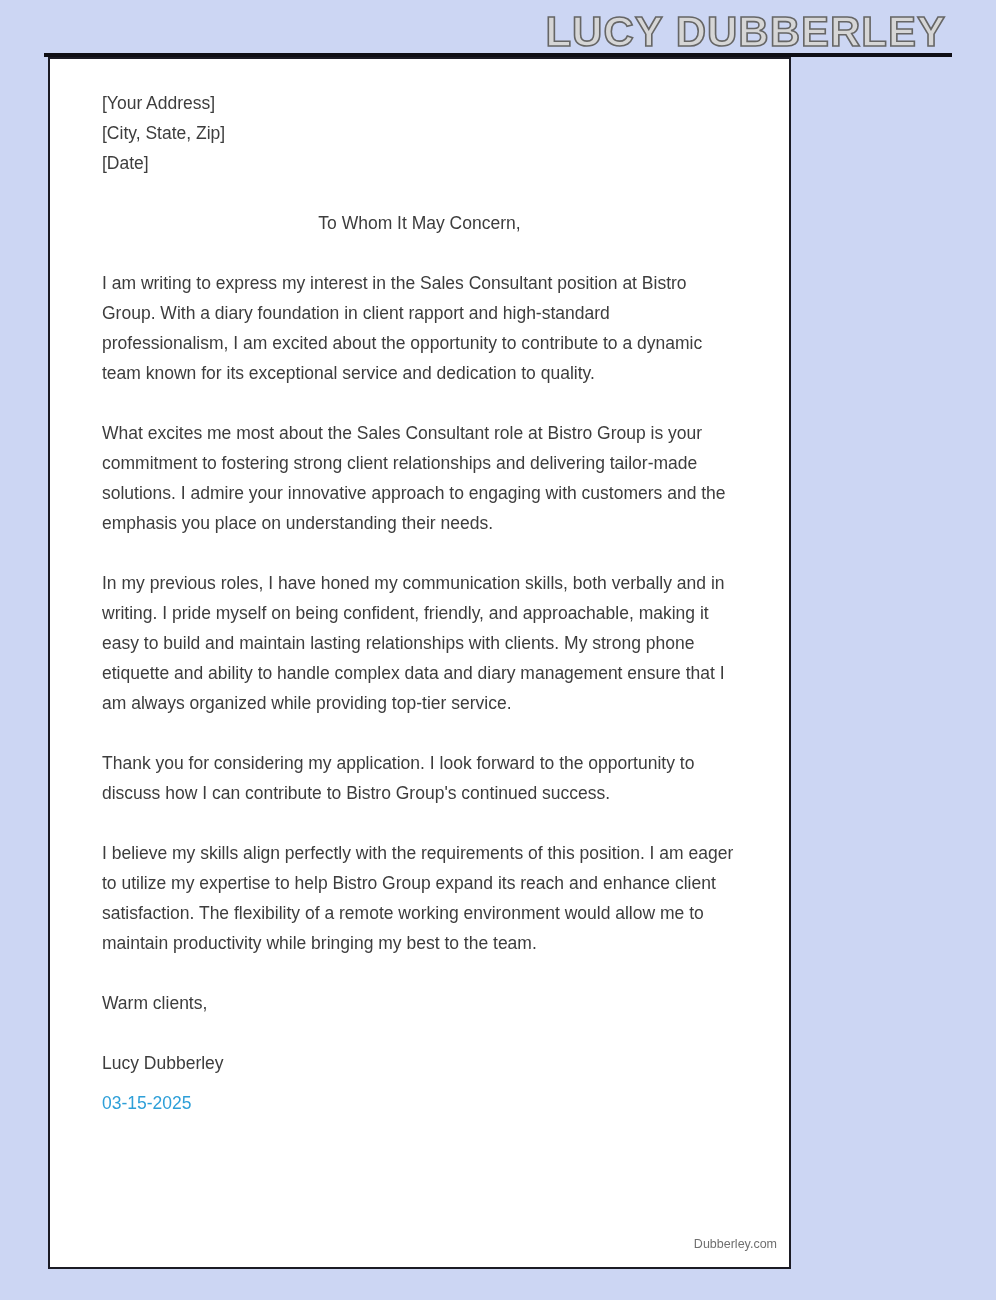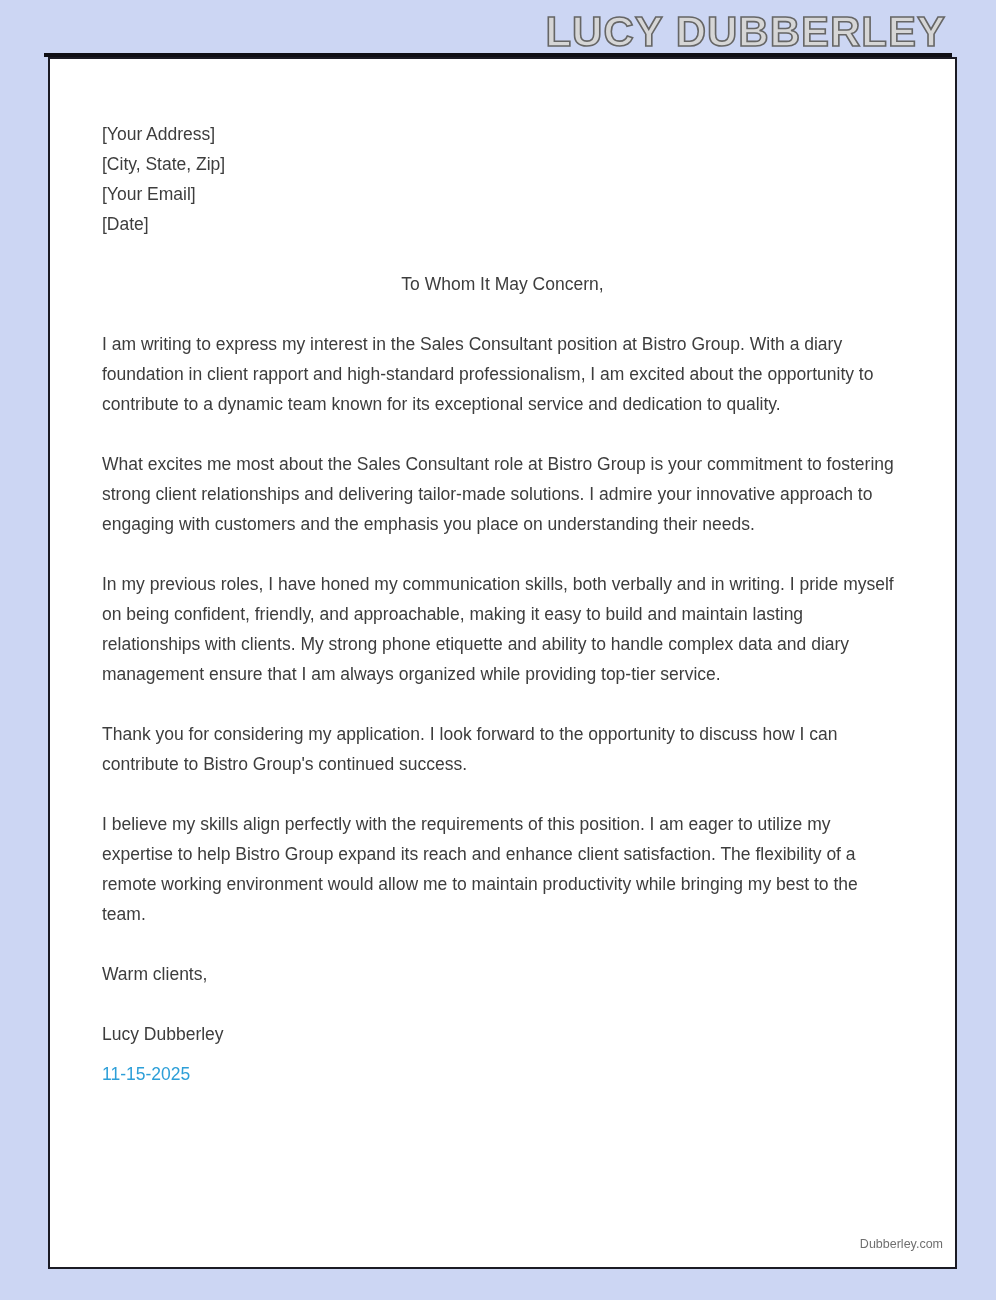--- a/index.html
+++ b/index.html
@@ -30,25 +30,25 @@
     top: 53px;
     left: 44px;
     right: 44px;
     height: 4px;
     background: #0e0e14;
   }
   .page {
     position: absolute;
     top: 57px;
     left: 48px;
-    width: 909px;
+    width: 743px;
     height: 1212px;
     background: #ffffff;
     border: 2px solid #1b1b24;
-    padding: 60px 52px 30px 52px;
+    padding: 29px 52px 30px 52px;
     color: #3d3d3d;
     font-size: 17.5px;
     line-height: 30px;
   }
   .block { margin-bottom: 30px; }
   .contact-block div { white-space: nowrap; }
   .salutation { margin-bottom: 30px; text-align: center; }
   .para { margin-bottom: 30px; }
   .closing { margin-bottom: 30px; }
   .signature-name { margin-bottom: 10px; }
@@ -70,37 +70,36 @@
 
 <div class="header-name">LUCY DUBBERLEY</div>
 
 <div class="top-rule"></div>
 
 <div class="page">
 
   <div class="block contact-block">
     <div>[Your Address]</div>
     <div>[City, State, Zip]</div>
-    <div>[Your Email]</div>
     <div>[Date]</div>
   </div>
 
   <div class="salutation">To Whom It May Concern,</div>
 
   <p class="para">I am writing to express my interest in the Sales Consultant position at Bistro Group. With a diary foundation in client rapport and high-standard professionalism, I am excited about the opportunity to contribute to a dynamic team known for its exceptional service and dedication to quality.</p>
 
   <p class="para">What excites me most about the Sales Consultant role at Bistro Group is your commitment to fostering strong client relationships and delivering tailor-made solutions. I admire your innovative approach to engaging with customers and the emphasis you place on understanding their needs.</p>
 
   <p class="para">In my previous roles, I have honed my communication skills, both verbally and in writing. I pride myself on being confident, friendly, and approachable, making it easy to build and maintain lasting relationships with clients. My strong phone etiquette and ability to handle complex data and diary management ensure that I am always organized while providing top-tier service.</p>
 
   <p class="para">Thank you for considering my application. I look forward to the opportunity to discuss how I can contribute to Bistro Group's continued success.</p>
 
   <p class="para">I believe my skills align perfectly with the requirements of this position. I am eager to utilize my expertise to help Bistro Group expand its reach and enhance client satisfaction. The flexibility of a remote working environment would allow me to maintain productivity while bringing my best to the team.</p>
 
   <div class="closing">Warm clients,</div>
 
   <div class="signature-name">Lucy Dubberley</div>
 
-  <div class="signature-date">11-15-2025</div>
+  <div class="signature-date">03-15-2025</div>
 
   <div class="watermark">Dubberley.com</div>
 
 </div>
 
 </body></html>

